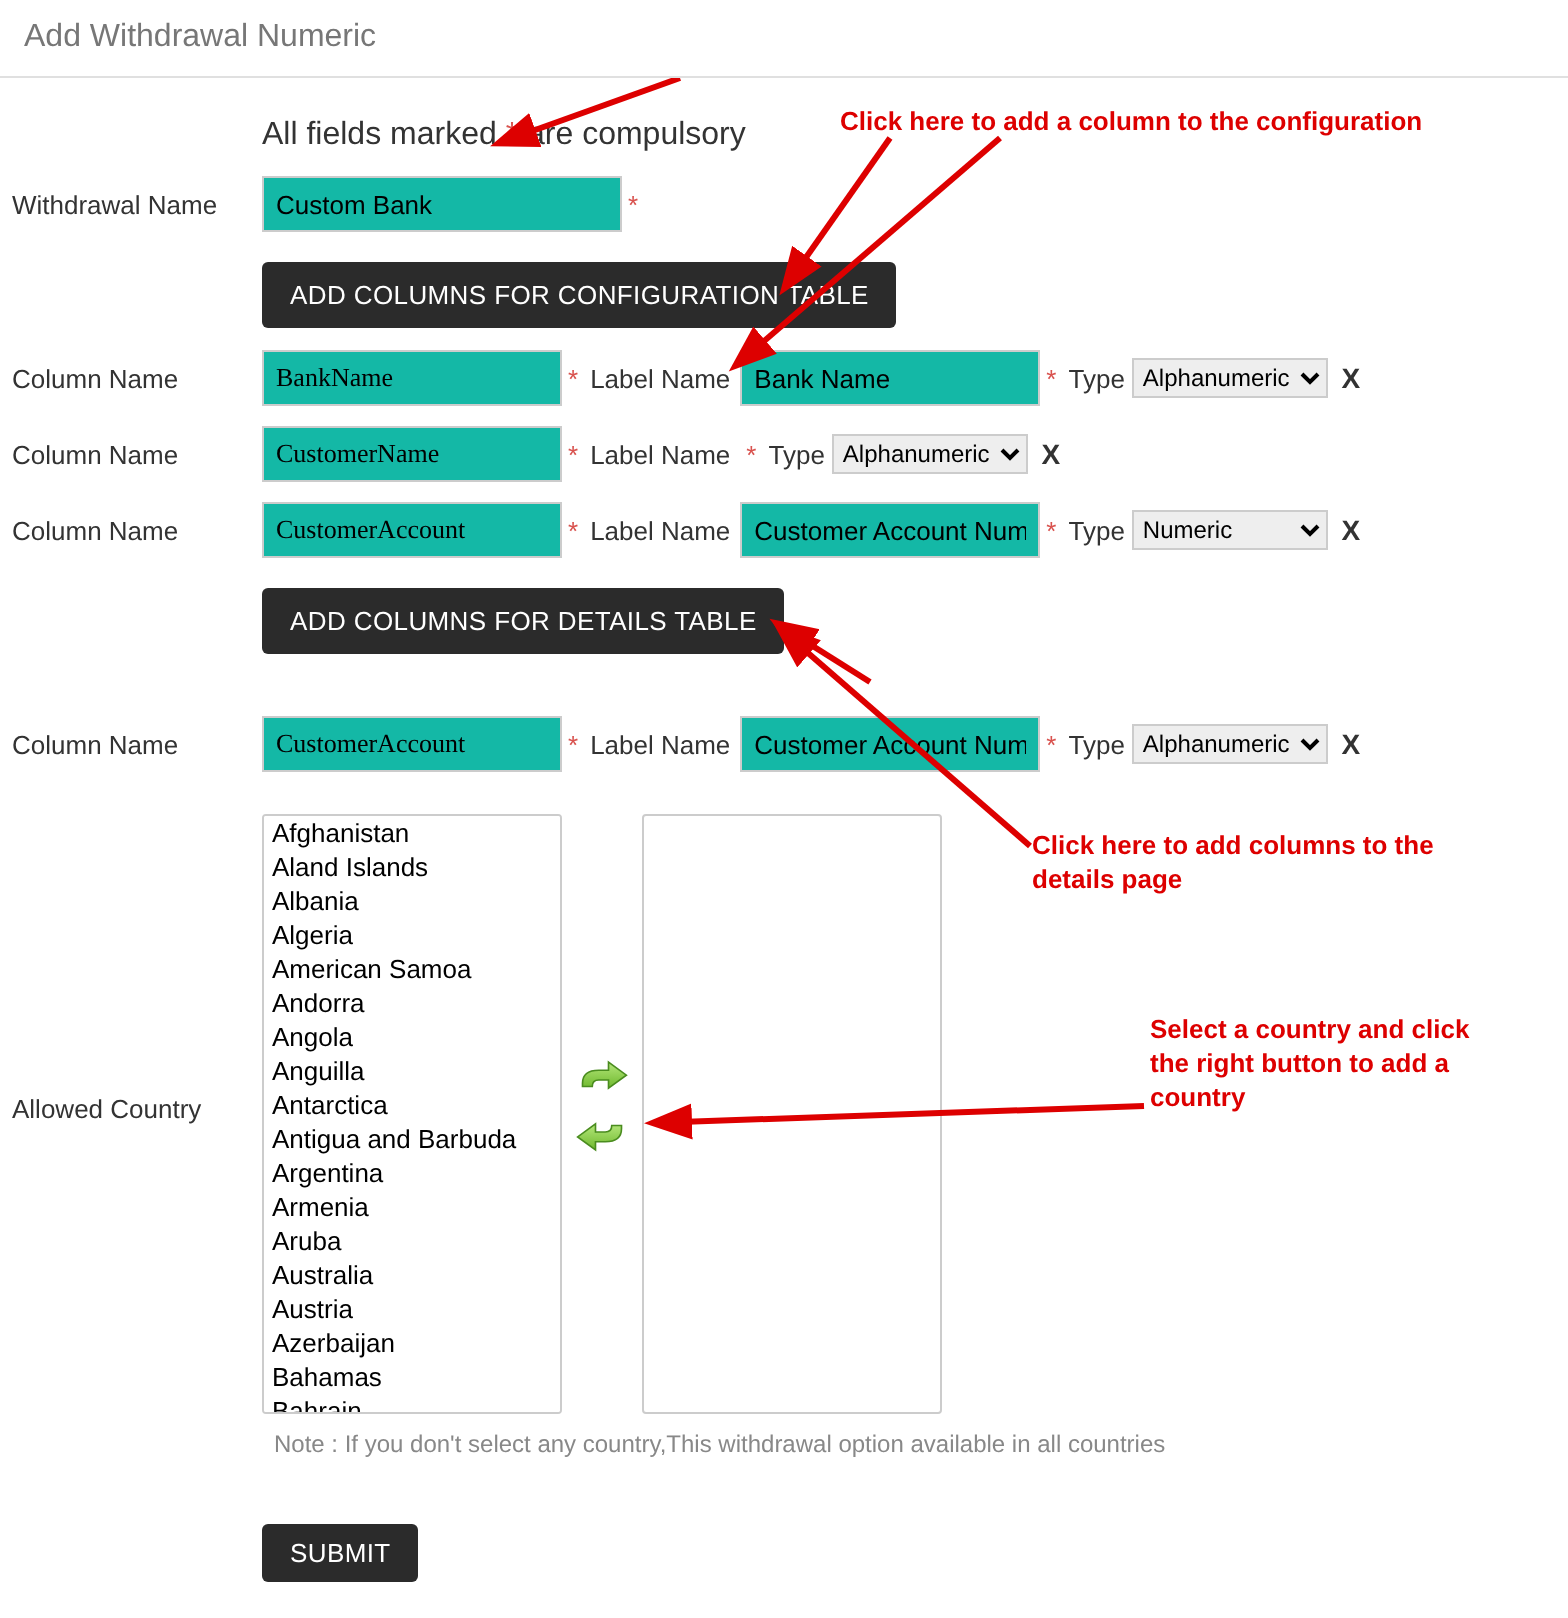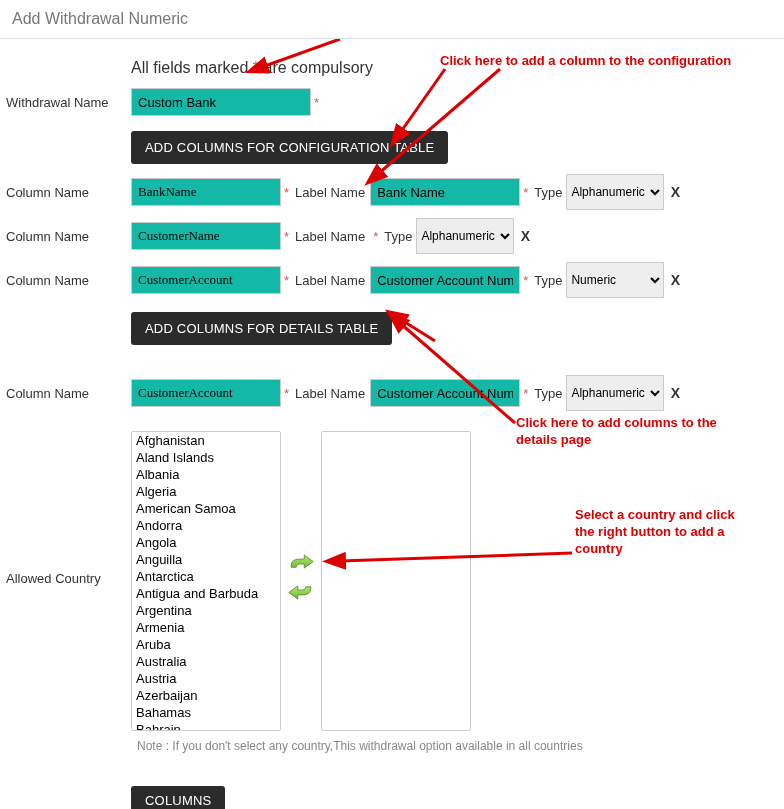--- a/index.html
+++ b/index.html
@@ -49,21 +49,21 @@
     height: 28px;
     background: #14b8a6;
   }
   .w-name { width: 180px; }
   .col-name-input { width: 150px; font-family: Liberation Serif, serif; }
   .label-input { width: 150px; }
   select.type-select {
     border: 1px solid #ccc;
     background: #eee;
     font-size: 12px;
-    height: 36px;
+    height: 20px;
     width: 98px;
   }
   .btn-dark {
     background: #2b2b2b;
     color: #fff;
     border: none;
     padding: 9px 14px;
     font-size: 13px;
     letter-spacing: 0.2px;
     border-radius: 3px;
@@ -250,24 +250,24 @@
         <path d="M28 10 Q28 18 18 18 L12 18 L12 23 L1 15 L12 7 L12 12 L18 12 Q22 12 22 8 L28 8 Z" fill="url(#g2)" stroke="#4a8c1f" stroke-width="1"></path>
       </svg>
     </div>
     <select class="listbox dest" multiple="" size="18"></select>
   </div>
 
   <div class="note">Note : If you don't select any country,This withdrawal option available in all countries</div>
 
   <div class="row">
     <div class="label-col"></div>
-    <button class="btn-dark small">COLUMNS</button>
-  </div>
-
-  <div class="annot" style="top:14px; left:440px;">Click here to add a column to the configuration</div>
+    <button class="btn-dark small">SUBMIT</button>
+  </div>
+
+  <div class="annot" style="top:14px; left:420px;">Click here to add a column to the configuration</div>
   <div class="annot" style="top:376px; left:516px; width:230px;">Click here to add columns to the details page</div>
   <div class="annot" style="top:468px; left:575px; width:170px;">Select a country and click the right button to add a country</div>
 
   <svg class="arrow" style="top:0; left:0;" width="784" height="780">
     <defs>
       <marker id="ah" markerWidth="10" markerHeight="10" refX="2" refY="3" orient="auto">
         <path d="M0,0 L0,6 L8,3 Z" fill="#d00"></path>
       </marker>
     </defs>
 

